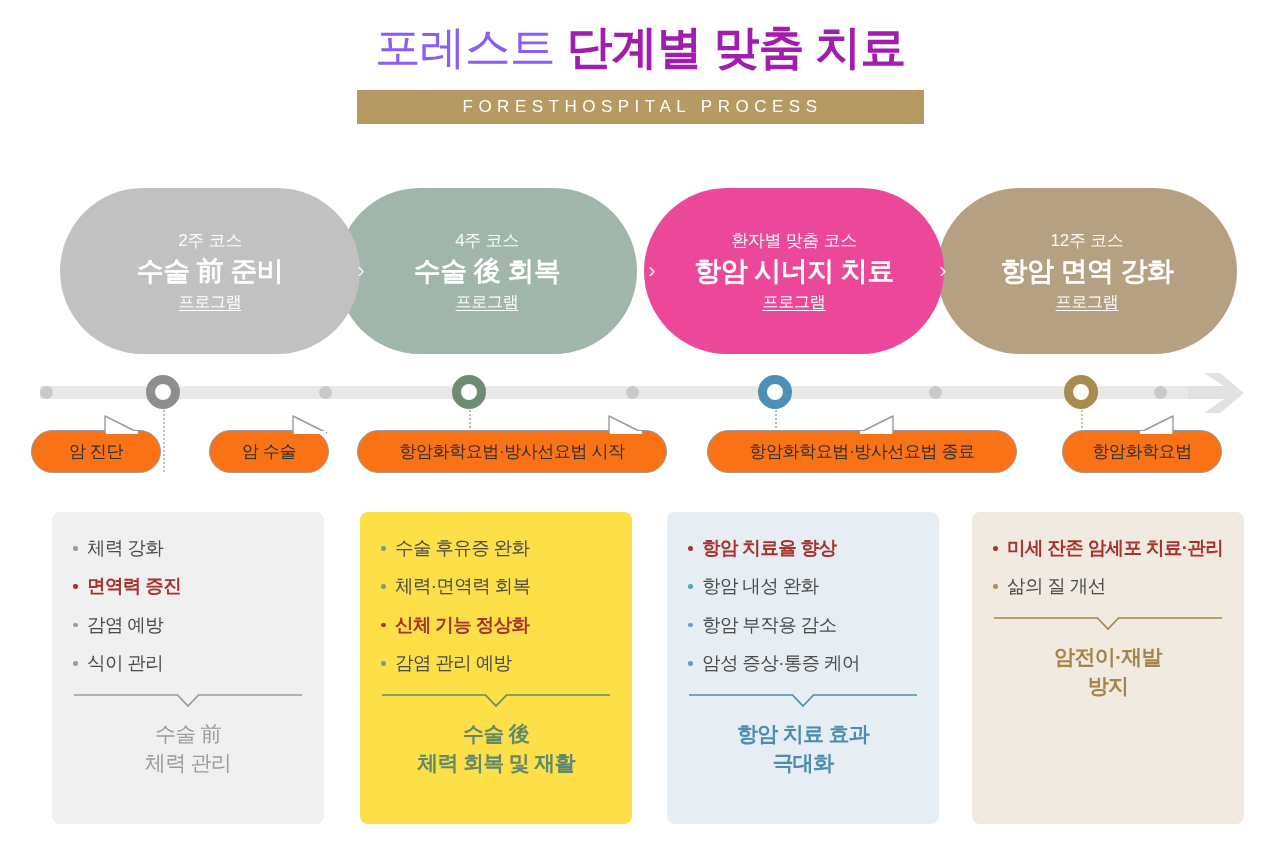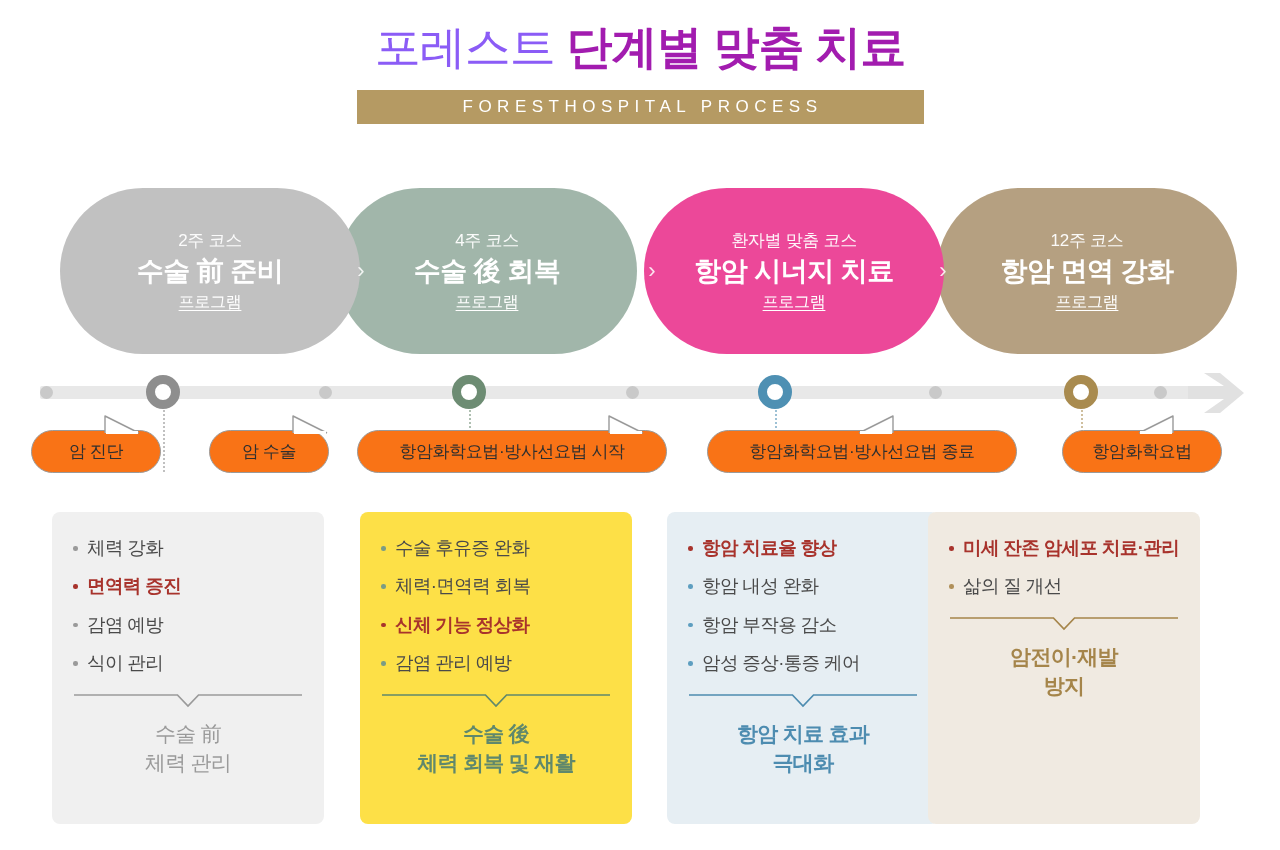--- a/index.html
+++ b/index.html
@@ -80,21 +80,21 @@
   
   #cards{position:absolute;left:0;top:512px;width:1280px;height:320px;}
   .card{
     position:absolute;top:0;width:272px;height:312px;border-radius:8px;
     box-sizing:border-box;padding:24px 20px 0 20px;
     display:flex;flex-direction:column;
   }
   #card-0{left:52px;background:#f0f0f0;}
   #card-1{left:360px;background:#eceeec;}
   #card-2{left:667px;background:#e6eef3;}
-  #card-3{left:928px;background:#f0eae1;}
+  #card-3{left:972px;background:#f0eae1;}
   .c-list{list-style:none;margin:0;padding:0;flex:0 0 auto;}
   .c-list li{
     position:relative;padding-left:15px;margin-bottom:14px;
     font-size:18.5px;line-height:1.32;letter-spacing:-0.6px;color:#4a4a4a;
   }
   .c-list li .dot{
     position:absolute;left:1px;top:10px;width:4.5px;height:4.5px;border-radius:50%;
   }
   .c-list li.hl{color:#a8332c;font-weight:700;}
   .c-divider{position:relative;height:18px;margin:2px 2px 0 2px;}

